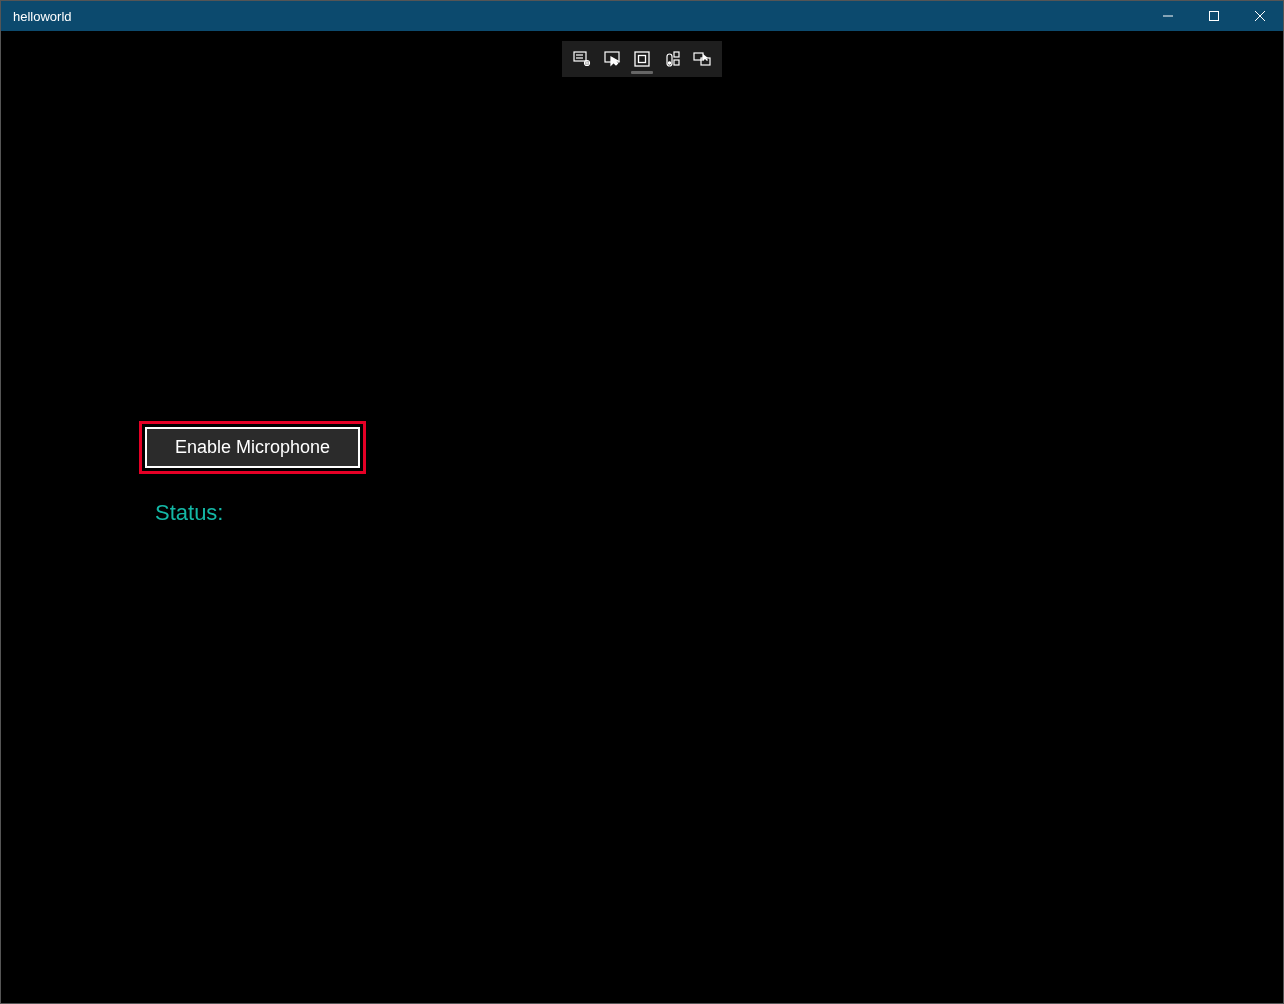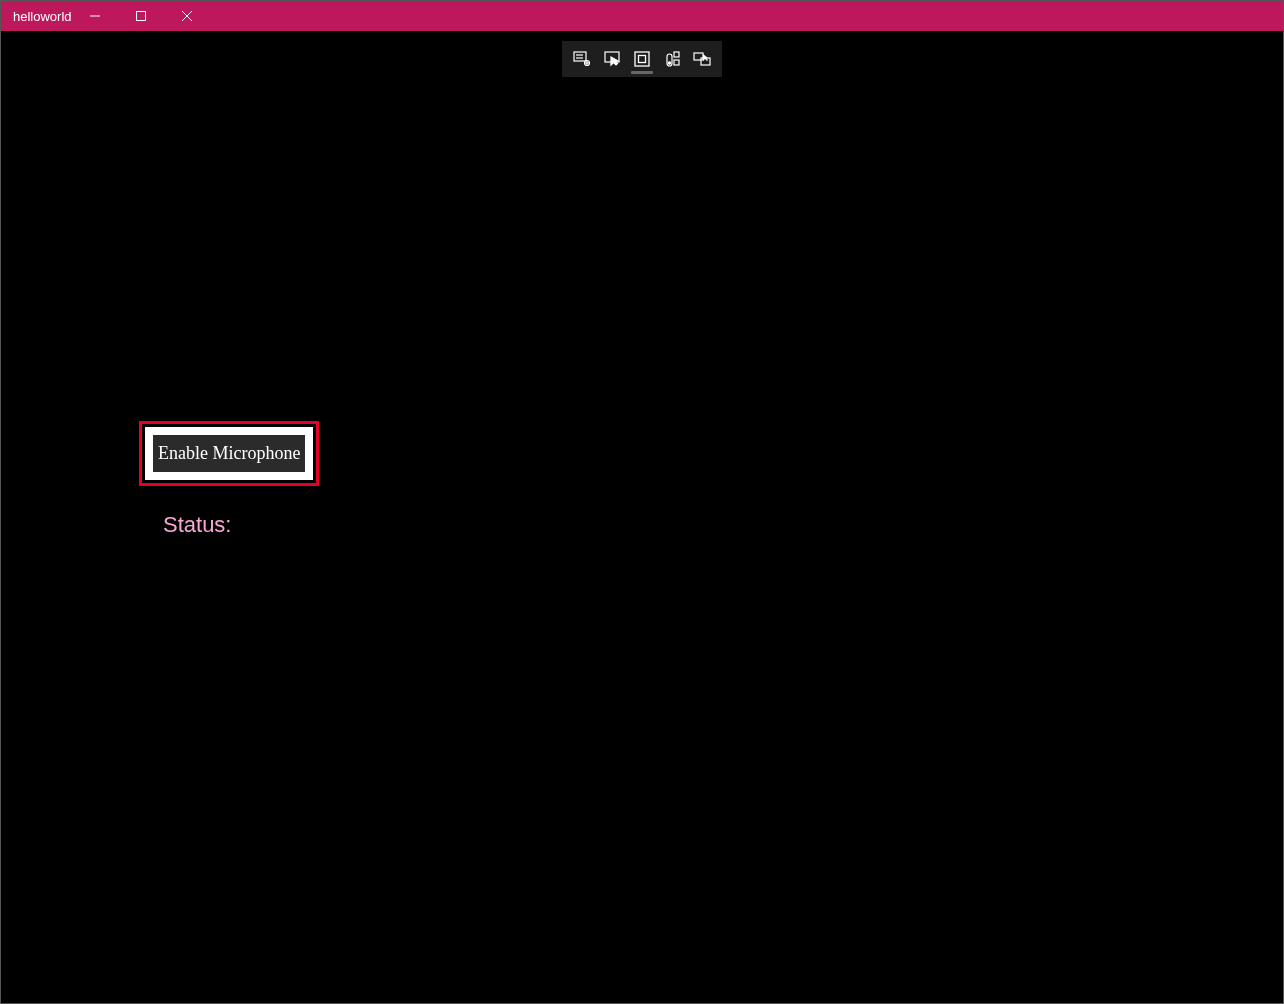--- a/index.html
+++ b/index.html
@@ -15,23 +15,24 @@
       position: relative;
       overflow: hidden;
       border: 1px solid #555;
     }
     .titlebar {
       position: absolute;
       top: 0;
       left: 0;
       right: 0;
       height: 30px;
-      background: #be185d;
+      background: #0c4a6e;
       display: flex;
       align-items: center;
+      justify-content: space-between;
       padding-left: 12px;
       color: #fff;
       font-size: 13px;
     }
     .title-text {
       color: #fff;
       font-weight: 400;
     }
     .win-controls {
       display: flex;
@@ -84,33 +85,33 @@
       left: 138px;
     }
     .highlight-wrap {
       border: 3px solid #e60026;
       display: inline-block;
       padding: 3px;
       margin-bottom: 8px;
     }
     .uwp-btn {
       background: #2b2b2b;
-      border: 8px solid #ffffff;
+      border: 2px solid #ffffff;
       color: #fff;
       font-size: 18px;
-      font-family: Liberation Serif, serif;
-      padding: 8px 5px;
+      font-family: Liberation Sans, sans-serif;
+      padding: 8px 28px;
       cursor: pointer;
       display: block;
     }
     .status-label {
-      color: #f9a8d4;
+      color: #14b8a6;
       font-size: 22px;
       margin-top: 18px;
-      margin-left: 24px;
+      margin-left: 16px;
     }
   </style>
 </head>
 <body>
 
 <div class="titlebar">
   <span class="title-text">helloworld</span>
   <div class="win-controls">
     <div class="win-btn">
       <svg width="10" height="10" viewBox="0 0 10 10">

